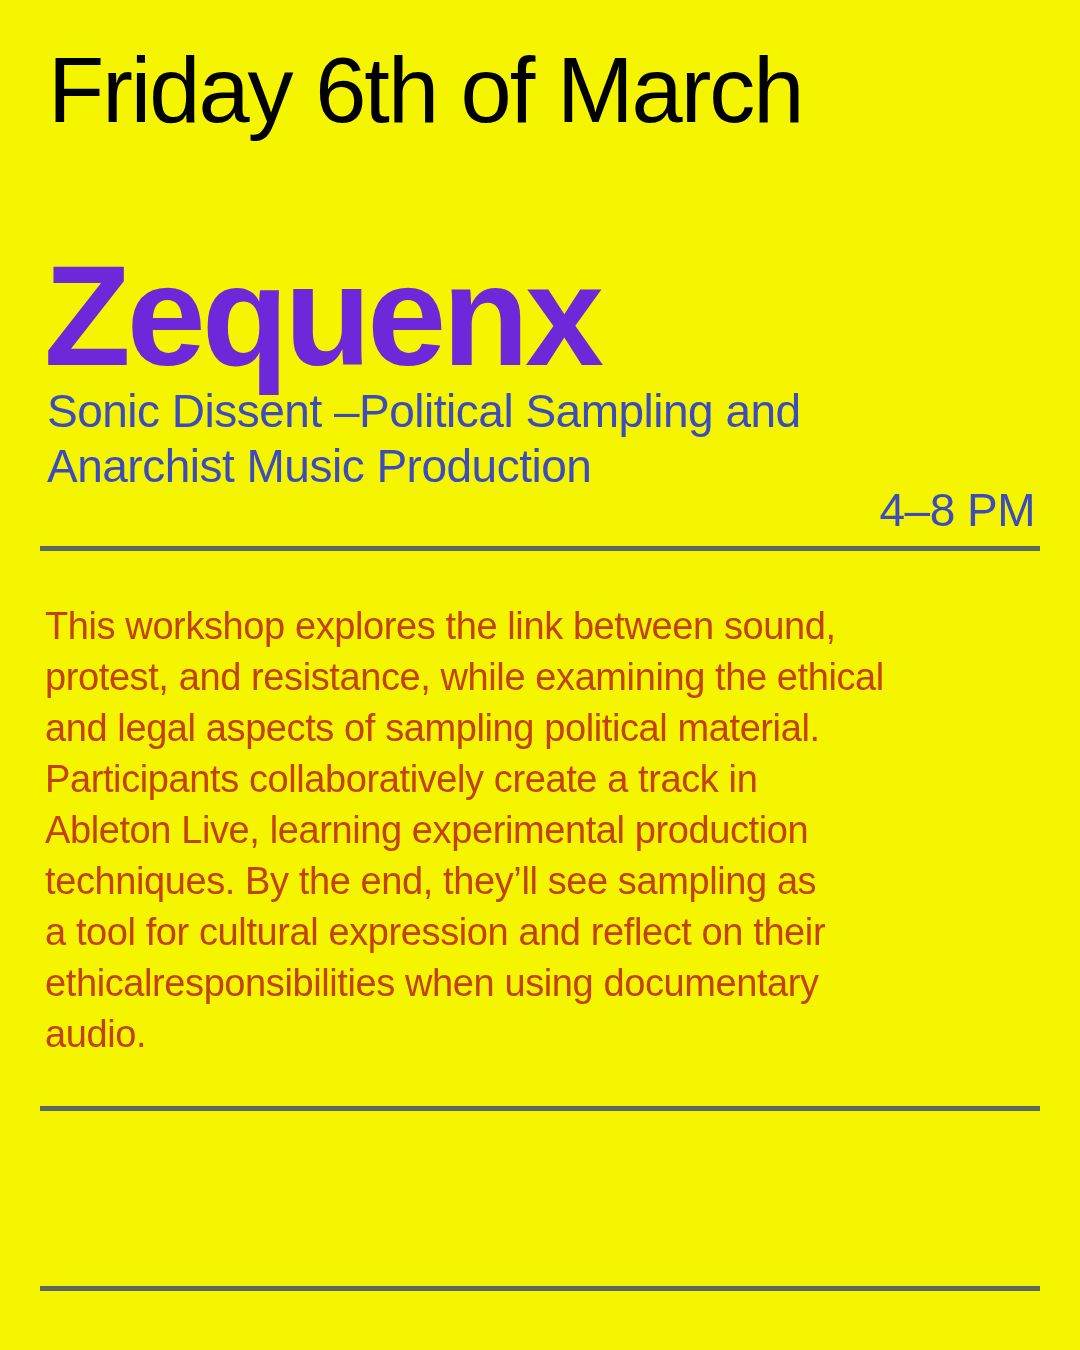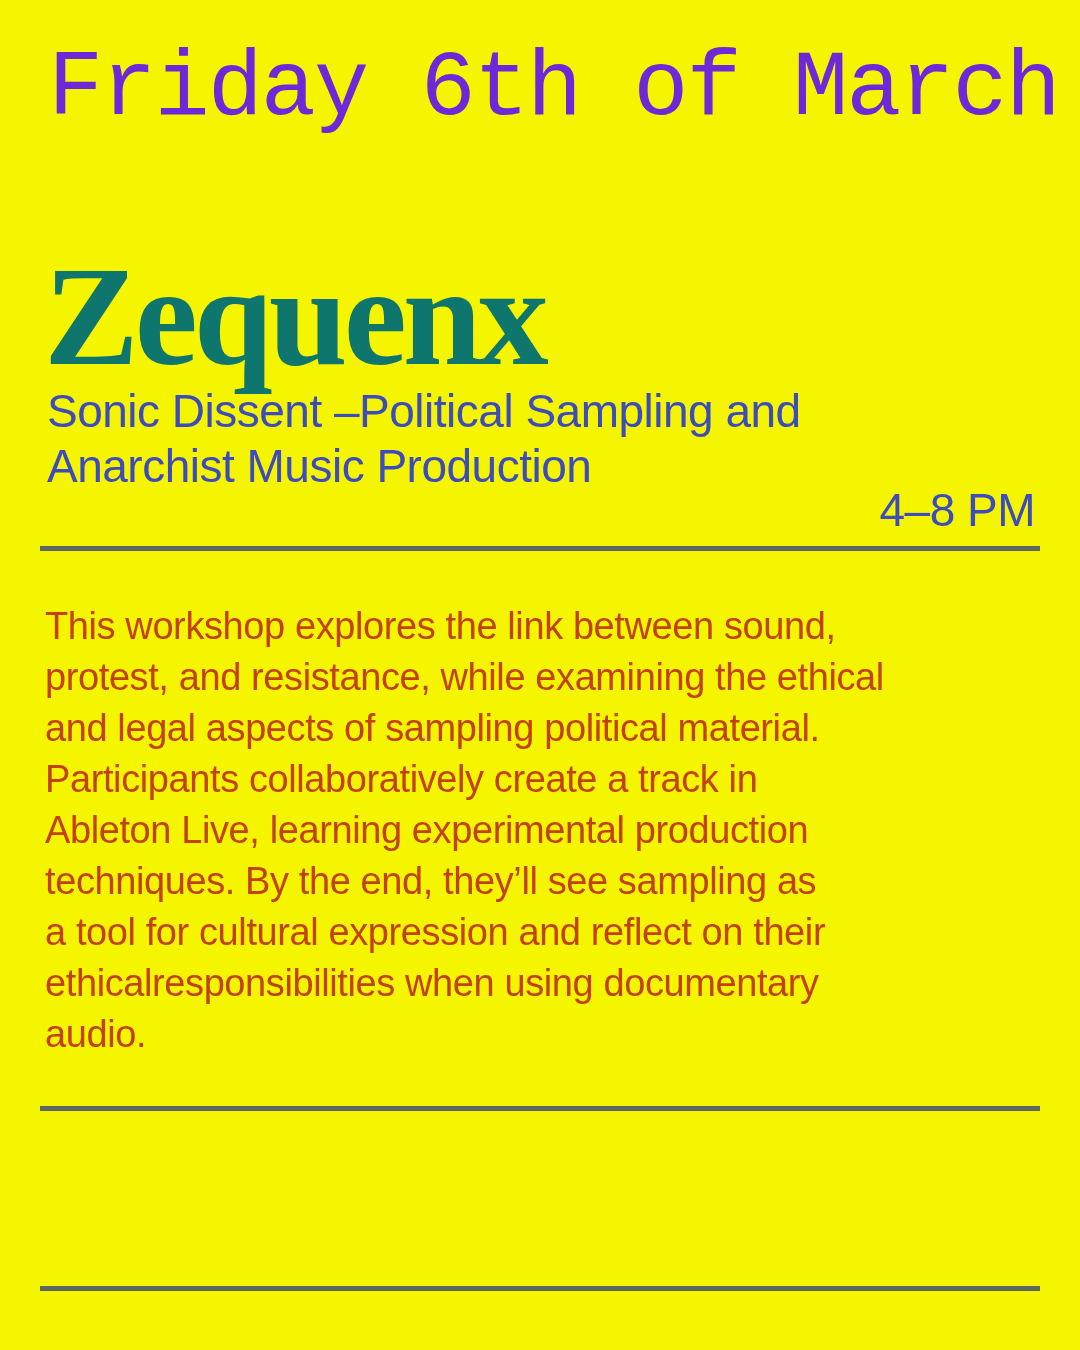--- a/index.html
+++ b/index.html
@@ -15,33 +15,31 @@
     font-family: "Liberation Sans", sans-serif;
     overflow: hidden;
   }
   .date {
     position: absolute;
     left: 48px;
     top: 44px;
     font-size: 92px;
     line-height: 1;
     letter-spacing: -2px;
-    color: #6d28d9;
-    font-family: Liberation Mono, monospace;
+    color: #000000;
   }
   .title {
     position: absolute;
     left: 44px;
     top: 245px;
     font-size: 142px;
     line-height: 1;
     font-weight: bold;
     letter-spacing: -4px;
-    color: #0f766e;
-    font-family: Liberation Serif, serif;
+    color: #6d28d9;
   }
   .subtitle {
     position: absolute;
     left: 47px;
     top: 384px;
     width: 960px;
     font-size: 46px;
     line-height: 55px;
     letter-spacing: -0.5px;
     color: #3C4CBC;

